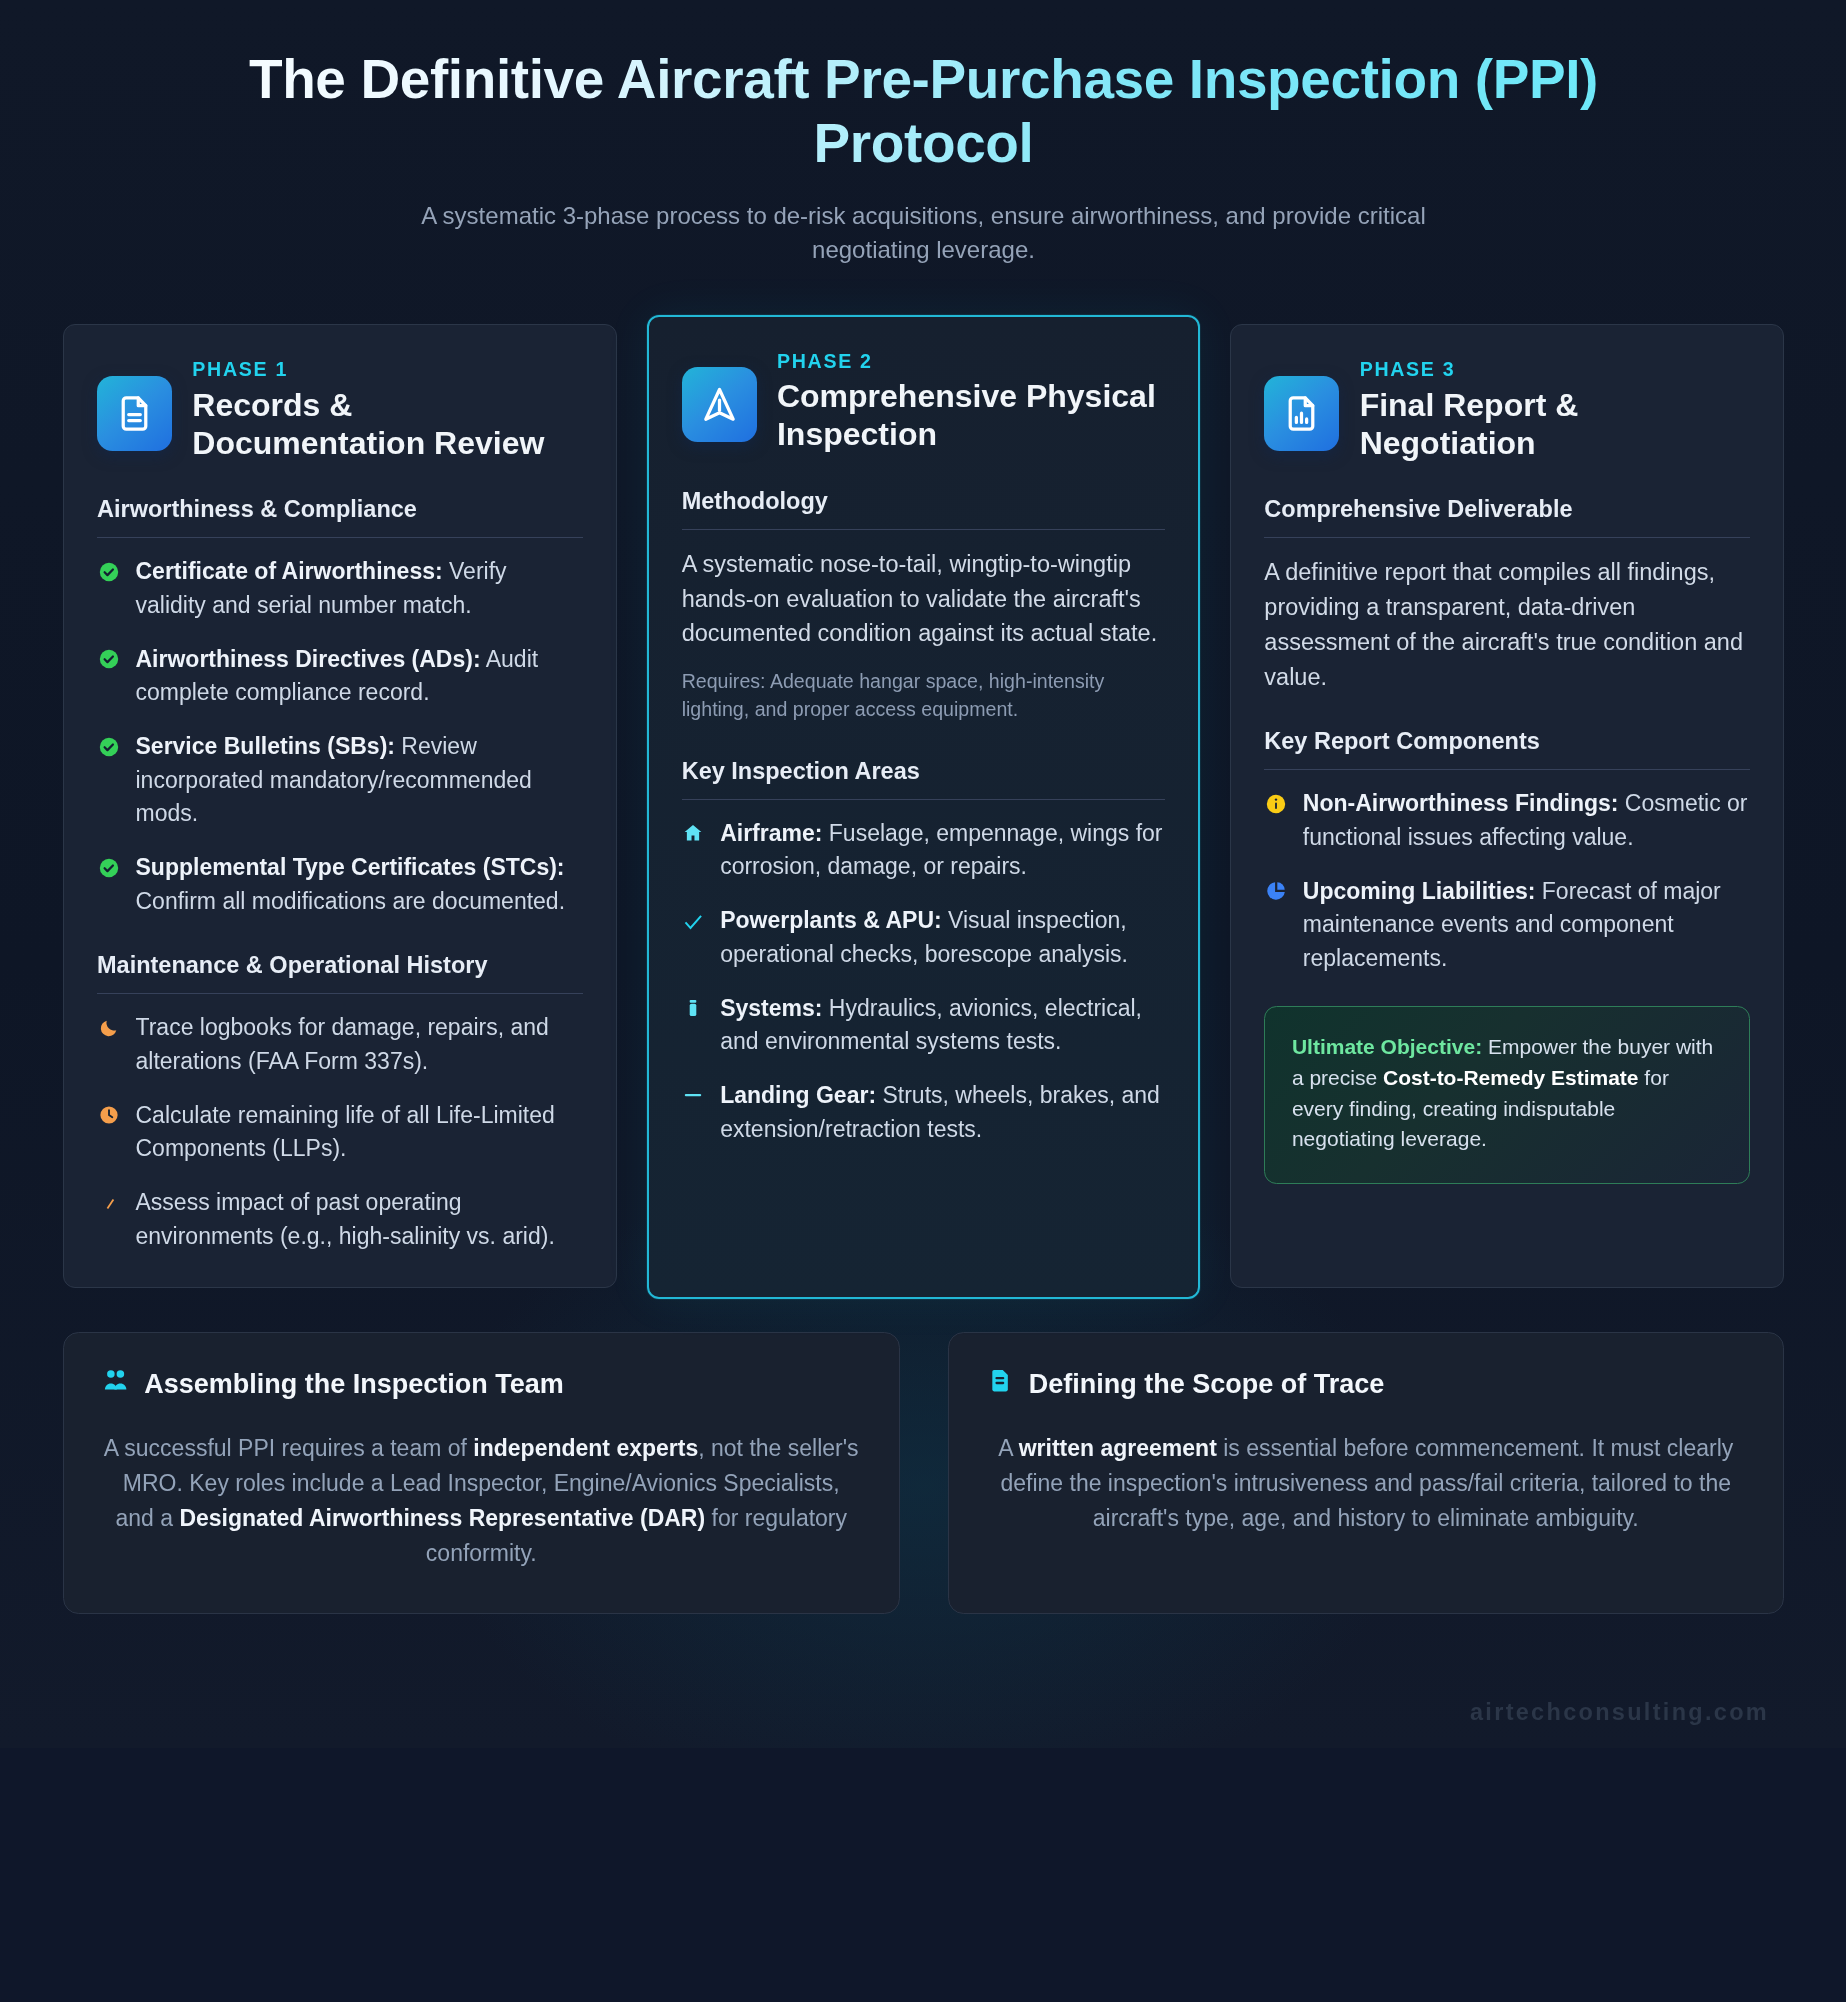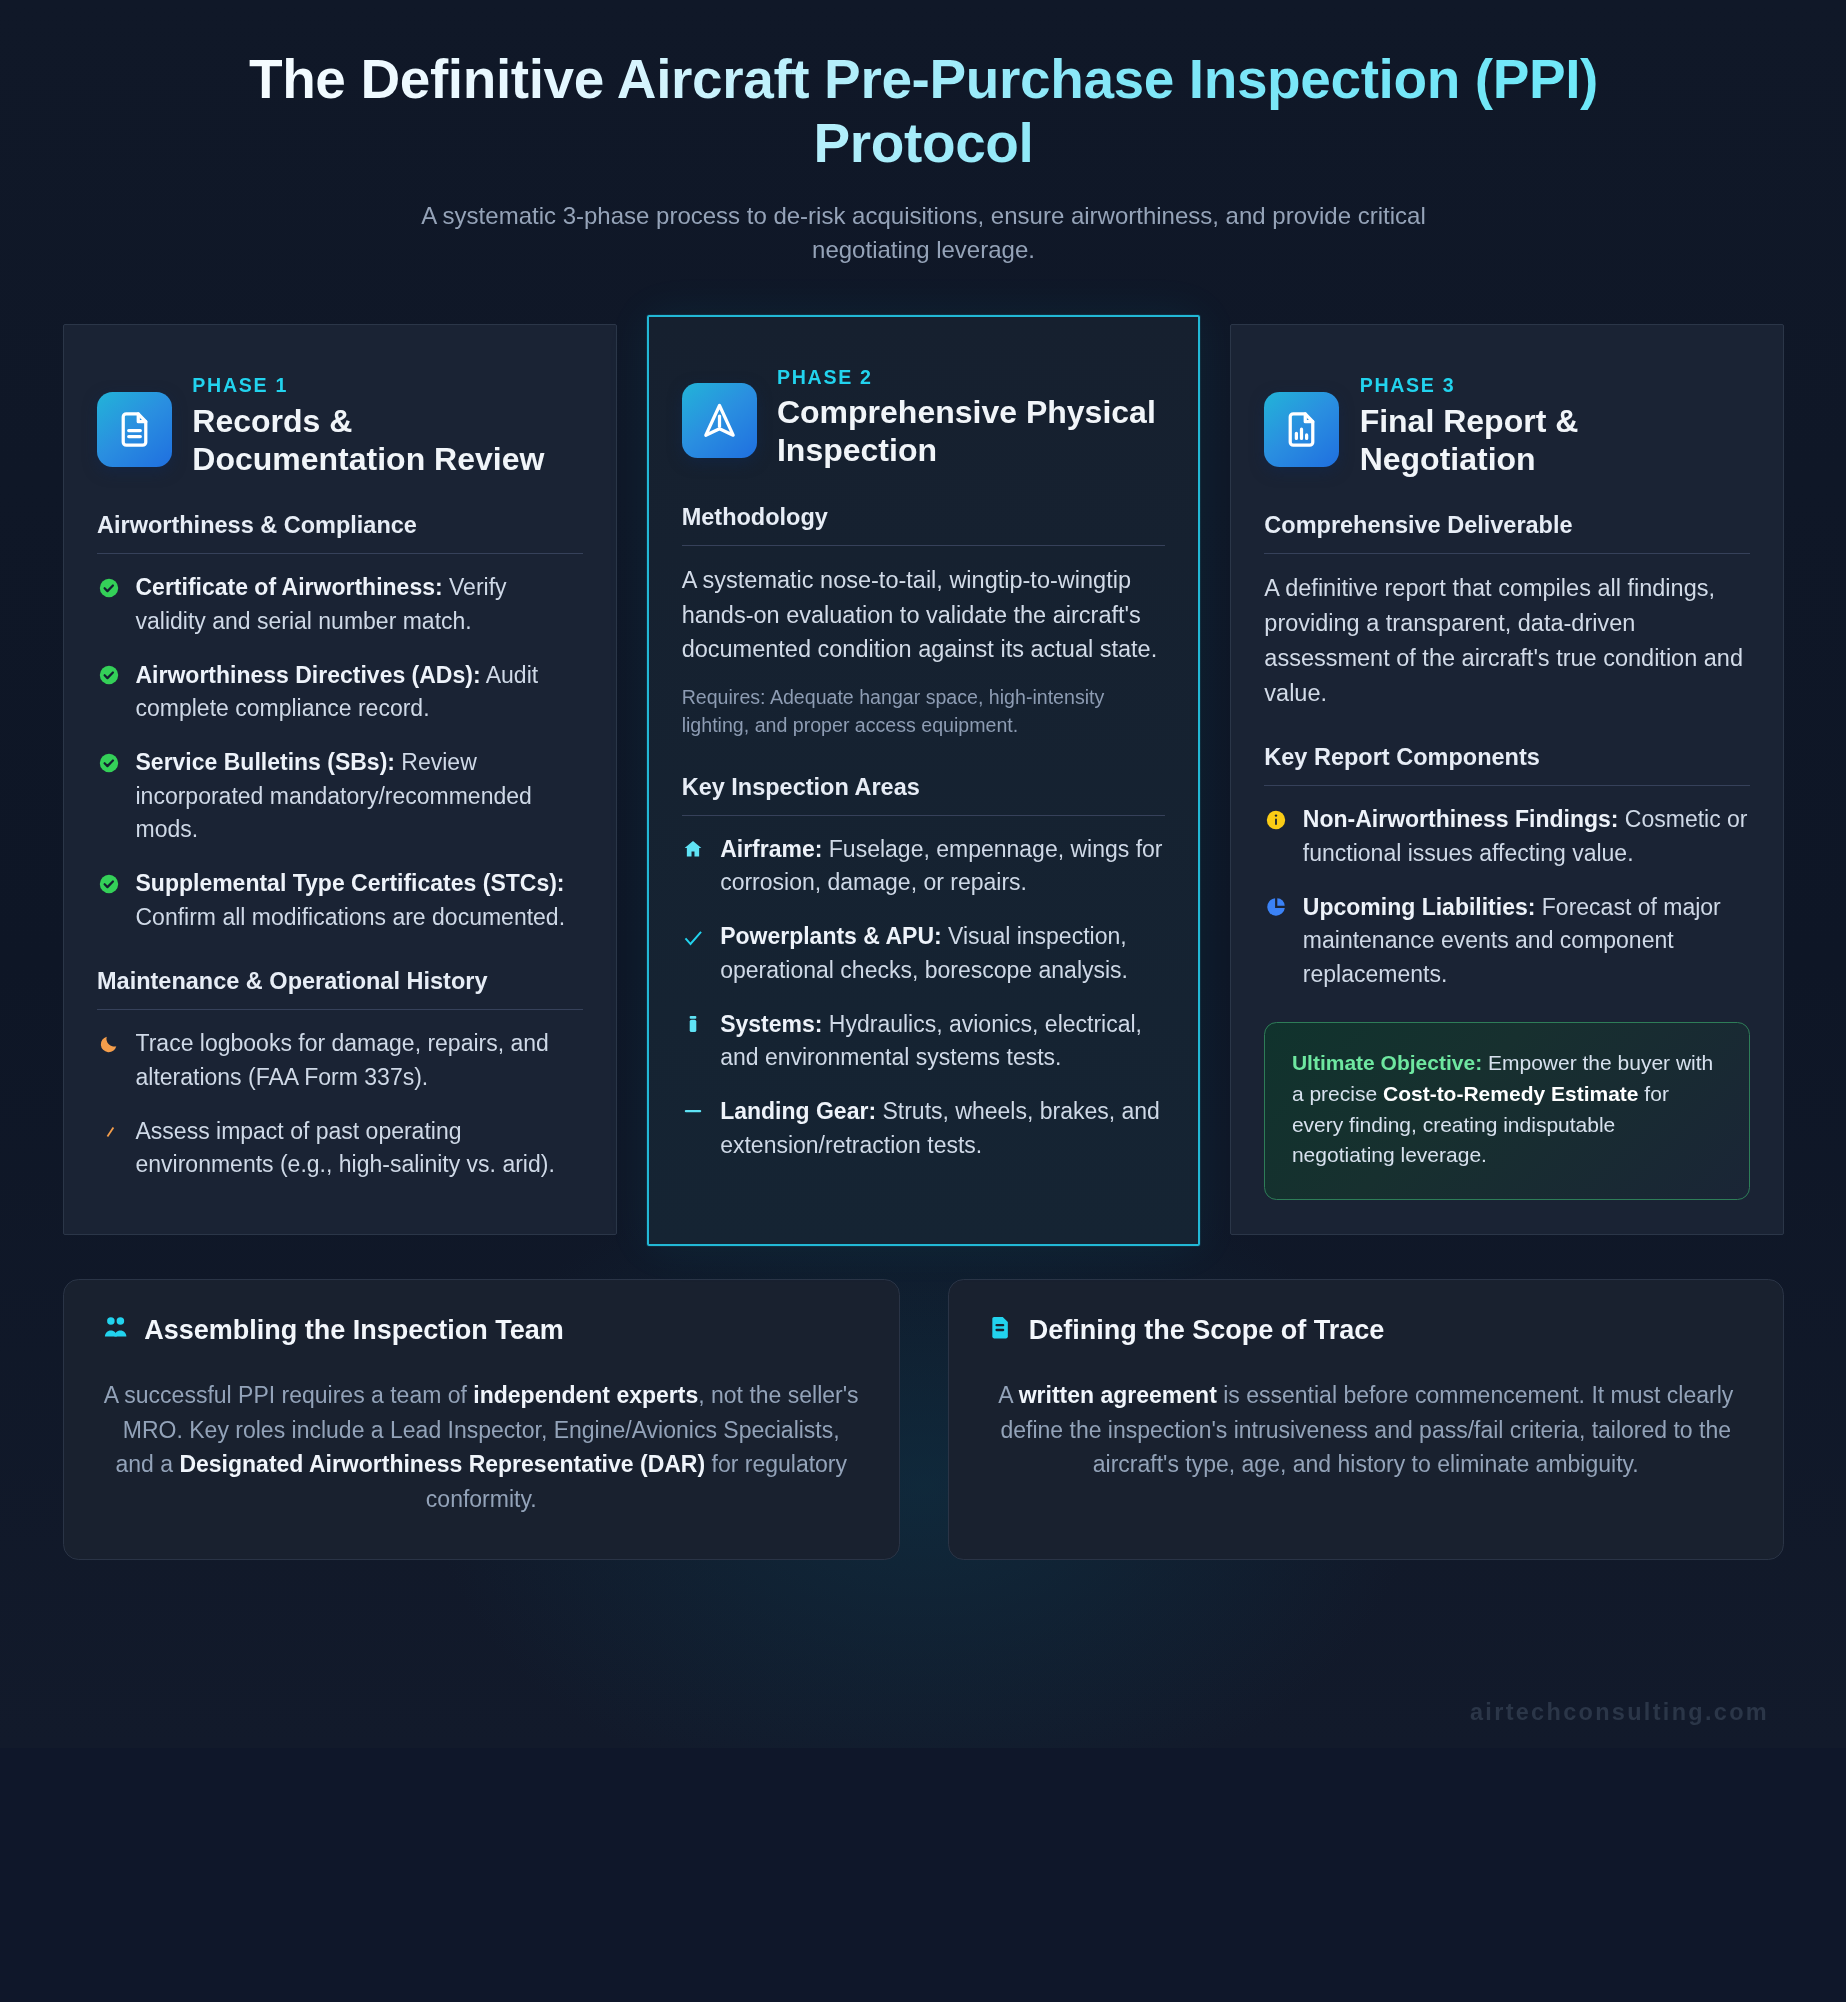--- a/index.html
+++ b/index.html
@@ -50,22 +50,22 @@
   .phases {
     display: grid;
     grid-template-columns: 1fr 1fr 1fr;
     gap: 30px;
     margin-top: 57px;
   }
 
   .phase-card {
     background: #1a2334;
     border: 1.2px solid #2b3648;
-    border-radius: 2px;
-    padding: 46px 33px 34px 33px;
+    border-radius: 12px;
+    padding: 30px 33px 34px 33px;
     position: relative;
   }
   .phase-card.featured {
     border: 2px solid #22b8d6;
     background: linear-gradient(180deg, #16202f 0%, #152433 100%);
     box-shadow: 0 0 0 0.8px rgba(34,211,238,0.12), 0 0 47px rgba(34,211,238,0.07);
     margin-top: -9.4px;
     margin-bottom: -11px;
   }
 
@@ -249,20 +249,29 @@
         </ul>
         <div class="section-head">Maintenance &amp; Operational History</div>
         <ul class="bullets">
           <li>
             <span class="bi">
               <svg width="22" height="22" viewBox="0 0 24 24" fill="#f59e4b">
                 <path d="M20 14.5A8.6 8.6 0 0 1 9.5 4 8.6 8.6 0 1 0 20 14.5z"></path>
               </svg>
             </span>
             <span class="bt">Trace logbooks for damage, repairs, and alterations (FAA Form 337s).</span>
+          </li>
+          <li>
+            <span class="bi">
+              <svg width="22" height="22" viewBox="0 0 24 24" fill="#f59e4b">
+                <circle cx="12" cy="12" r="9.4"></circle>
+                <path d="M12 6.6V12l3.6 2.4" stroke="#132031" stroke-width="2" fill="none" stroke-linecap="round"></path>
+              </svg>
+            </span>
+            <span class="bt">Calculate remaining life of all Life-Limited Components (LLPs).</span>
           </li>
           <li>
             <span class="bi">
               <svg width="22" height="22" viewBox="0 0 24 24" fill="#f59e4b">
                 <path d="M9.5 17.5L16 7.5l1.6 1.1-6.5 9.9z"></path>
               </svg>
             </span>
             <span class="bt">Assess impact of past operating environments (e.g., high-salinity vs. arid).</span>
           </li>
         </ul>

